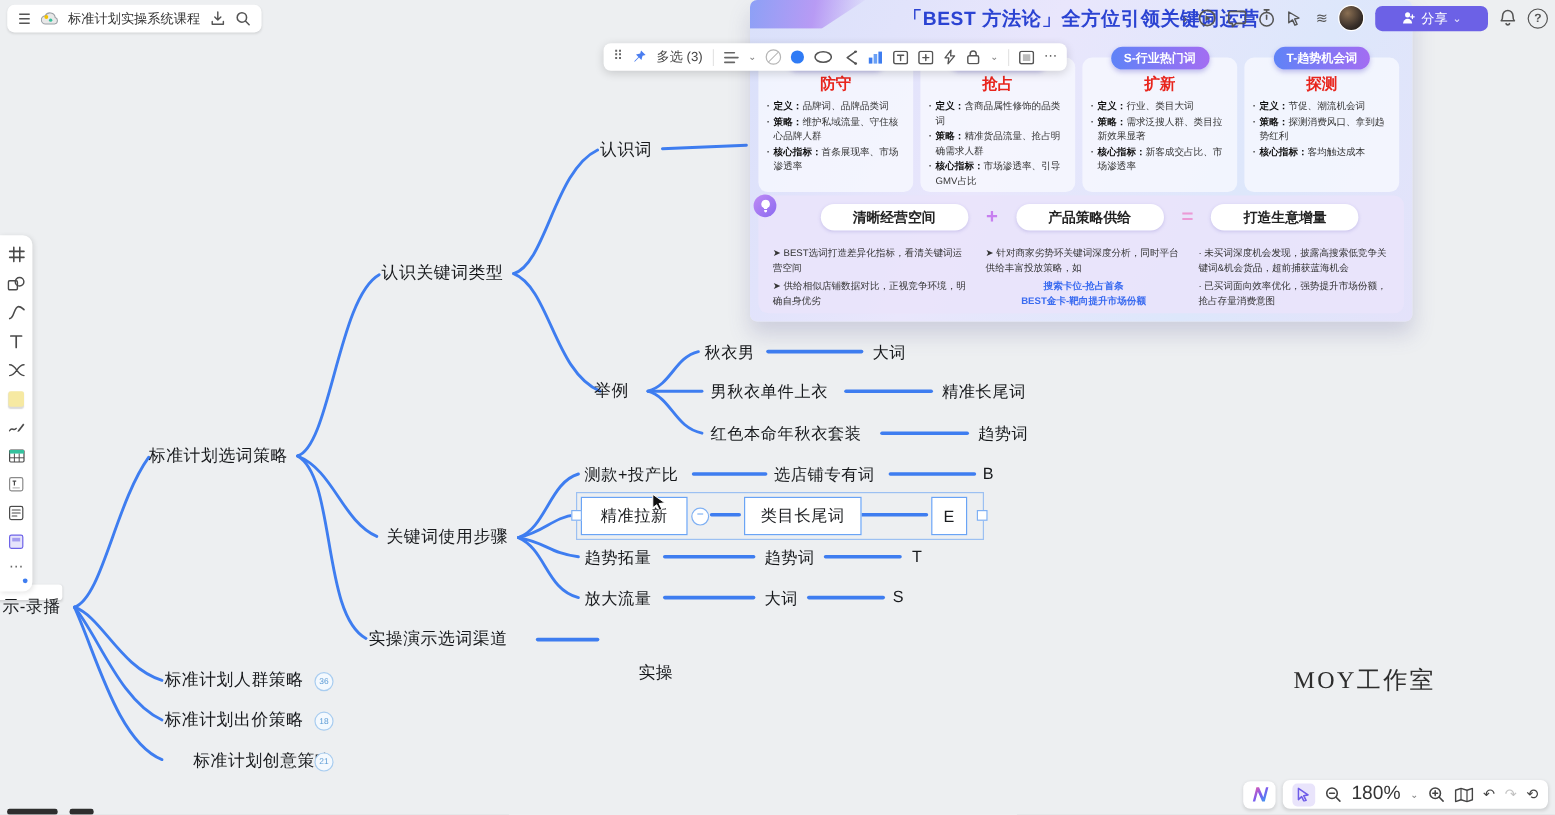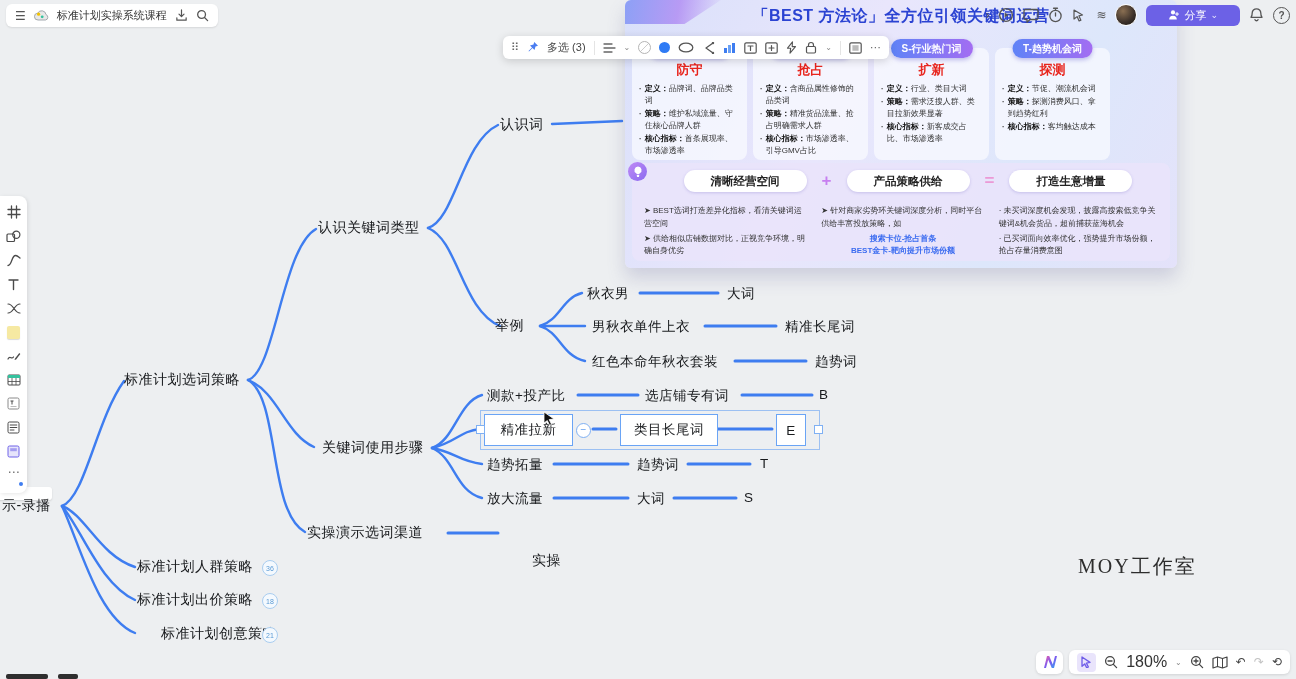--- a/index.html
+++ b/index.html
@@ -55,21 +55,21 @@
   
   .best{position:absolute;left:625px;top:0;width:552px;height:268px;border-radius:6px;z-index:6;
     background:linear-gradient(118deg,#d9e0fa 0%,#e9e6fc 38%,#dde7fb 72%,#e4e2fa 100%);
     box-shadow:0 10px 18px rgba(90,90,150,.22);cursor:pointer;}
   .best-stripe{position:absolute;left:0;top:0;width:96px;height:24px;border-top-left-radius:6px;
     background:linear-gradient(100deg,#7f95f5 0%,#b18ef3 55%,rgba(216,206,250,0) 100%);
     clip-path:polygon(0 0,100% 0,62% 100%,0 100%);opacity:.85;}
   .best-title{position:absolute;top:6px;left:0;right:0;text-align:center;font-size:16px;font-weight:bold;
     color:#2b43d2;letter-spacing:.5px;}
   .best-cols{position:absolute;top:48px;left:7px;display:flex;gap:6px;}
-  .bcol{width:115px;height:112px;background:rgba(249,251,255,.72);border-radius:8px;position:relative;
+  .bcol{width:129px;height:112px;background:rgba(249,251,255,.72);border-radius:8px;position:relative;
     padding:12px 7px 0;box-sizing:border-box;}
   .bpill{position:absolute;top:-9px;left:50%;transform:translateX(-50%);white-space:nowrap;
     background:linear-gradient(90deg,#5f83f7,#a36df2);color:#fff;font-size:10px;font-weight:bold;
     padding:2.5px 11px;border-radius:999px;box-shadow:0 2px 4px rgba(90,80,200,.35);}
   .btactic{text-align:center;color:#e8251d;font-weight:bold;font-size:13px;margin:1px 0 4px;}
   .bitem{display:flex;gap:3px;font-size:8px;line-height:1.5;color:#333;margin-bottom:1px;}
   .bitem .bdot{color:#444;font-weight:bold;}
   .bitem b{color:#111;}
   .best-summary{position:absolute;left:7px;top:163px;width:538px;height:98px;background:rgba(233,228,250,.88);
     border-radius:8px;}

